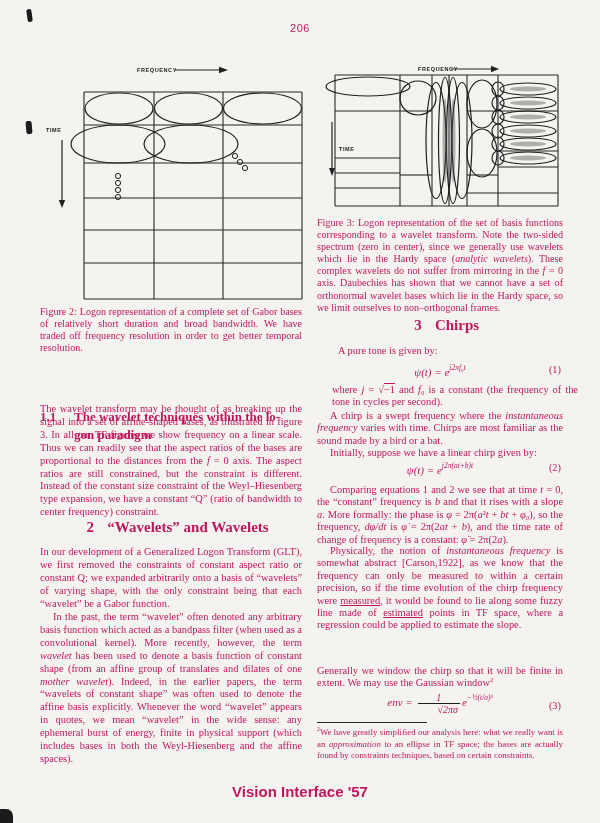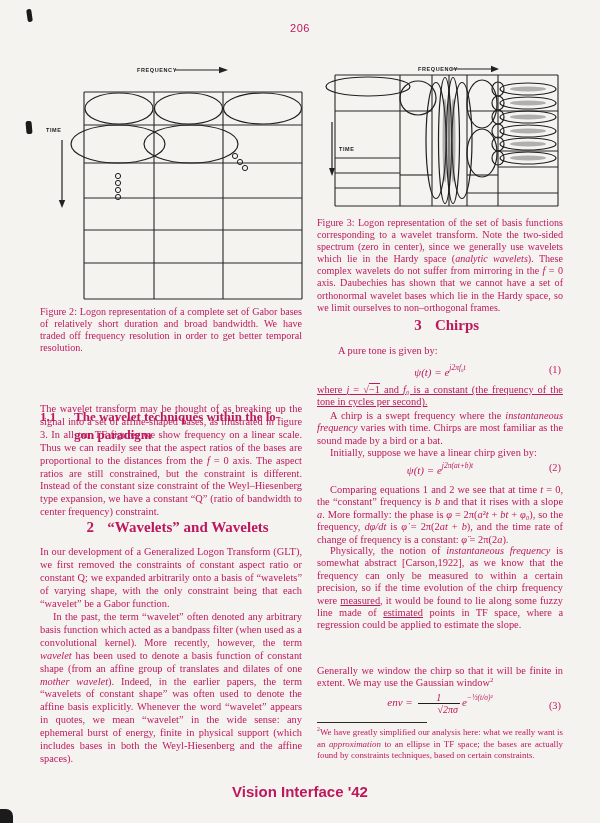--- a/index.html
+++ b/index.html
@@ -176,21 +176,21 @@
     <span class="h-num">3</span><span>Chirps</span>
   </div>
 
   <div class="block body-text rc" style="left:317px;top:345px;width:246px;margin-left:21px;"><span>A pure tone is given by:</span></div>
 
   <div class="block eq" style="left:317px;top:364px;width:246px;">
     <span><span>ψ(t) = e</span><sup>j2πf₀t</sup></span>
     <span class="eq-num">(1)</span>
   </div>
 
-  <div class="block body-text rc" style="left:317px;top:384px;width:246px;text-decoration:underline;"><span>where </span><span class="seg-i">j</span><span> = √</span><span class="seg-o">−1</span><span> and </span><span class="seg-i">f</span><span>₀ is a constant (the frequency of the tone in cycles per second).</span></div>
+  <div class="block body-text rc" style="left:332px;top:384px;width:246px;"><span>where </span><span class="seg-i">j</span><span> = √</span><span class="seg-o">−1</span><span> and </span><span class="seg-i">f</span><span>₀ is a constant (the frequency of the tone in cycles per second).</span></div>
 
   <div class="block body-text rc indent" style="left:317px;top:447px;width:246px;"><span>Initially, suppose we have a linear chirp given by:</span></div>
 
   <div class="block body-text rc indent" style="left:317px;top:410px;width:246px;"><span>A chirp is a swept frequency where the </span><span class="seg-i">instantaneous frequency</span><span> varies with time. Chirps are most familiar as the sound made by a bird or a bat.</span></div>
 
   <div class="block eq" style="left:317px;top:462px;width:246px;">
     <span><span>ψ(t) = e</span><sup>j2π(at+b)t</sup></span>
     <span class="eq-num">(2)</span>
   </div>
 
@@ -205,15 +205,15 @@
     <span>
       <span>env = </span><span class="frac"><span class="fnum">1</span><span class="fden">√2πσ</span></span><span>e</span><sup>−½(t/σ)²</sup>
     </span>
     <span class="eq-num" style="top:8px;">(3)</span>
   </div>
 
   <div class="block fn-rule" style="left:317px;top:722px;width:110px;"></div>
 
   <div class="block footnote" style="left:317px;top:727px;width:246px;"><span class="seg-sup">2</span><span>We have greatly simplified our analysis here: what we really want is an </span><span class="seg-i">approximation</span><span> to an ellipse in TF space; the bases are actually found by constraints techniques, based on certain constraints.</span></div>
 
-  <div class="block footer" style="top:783px;left:0;">Vision Interface '42</div>
+  <div class="block footer" style="top:783px;left:0;">Vision Interface '57</div>
 
 </div>
 
 </body></html>

